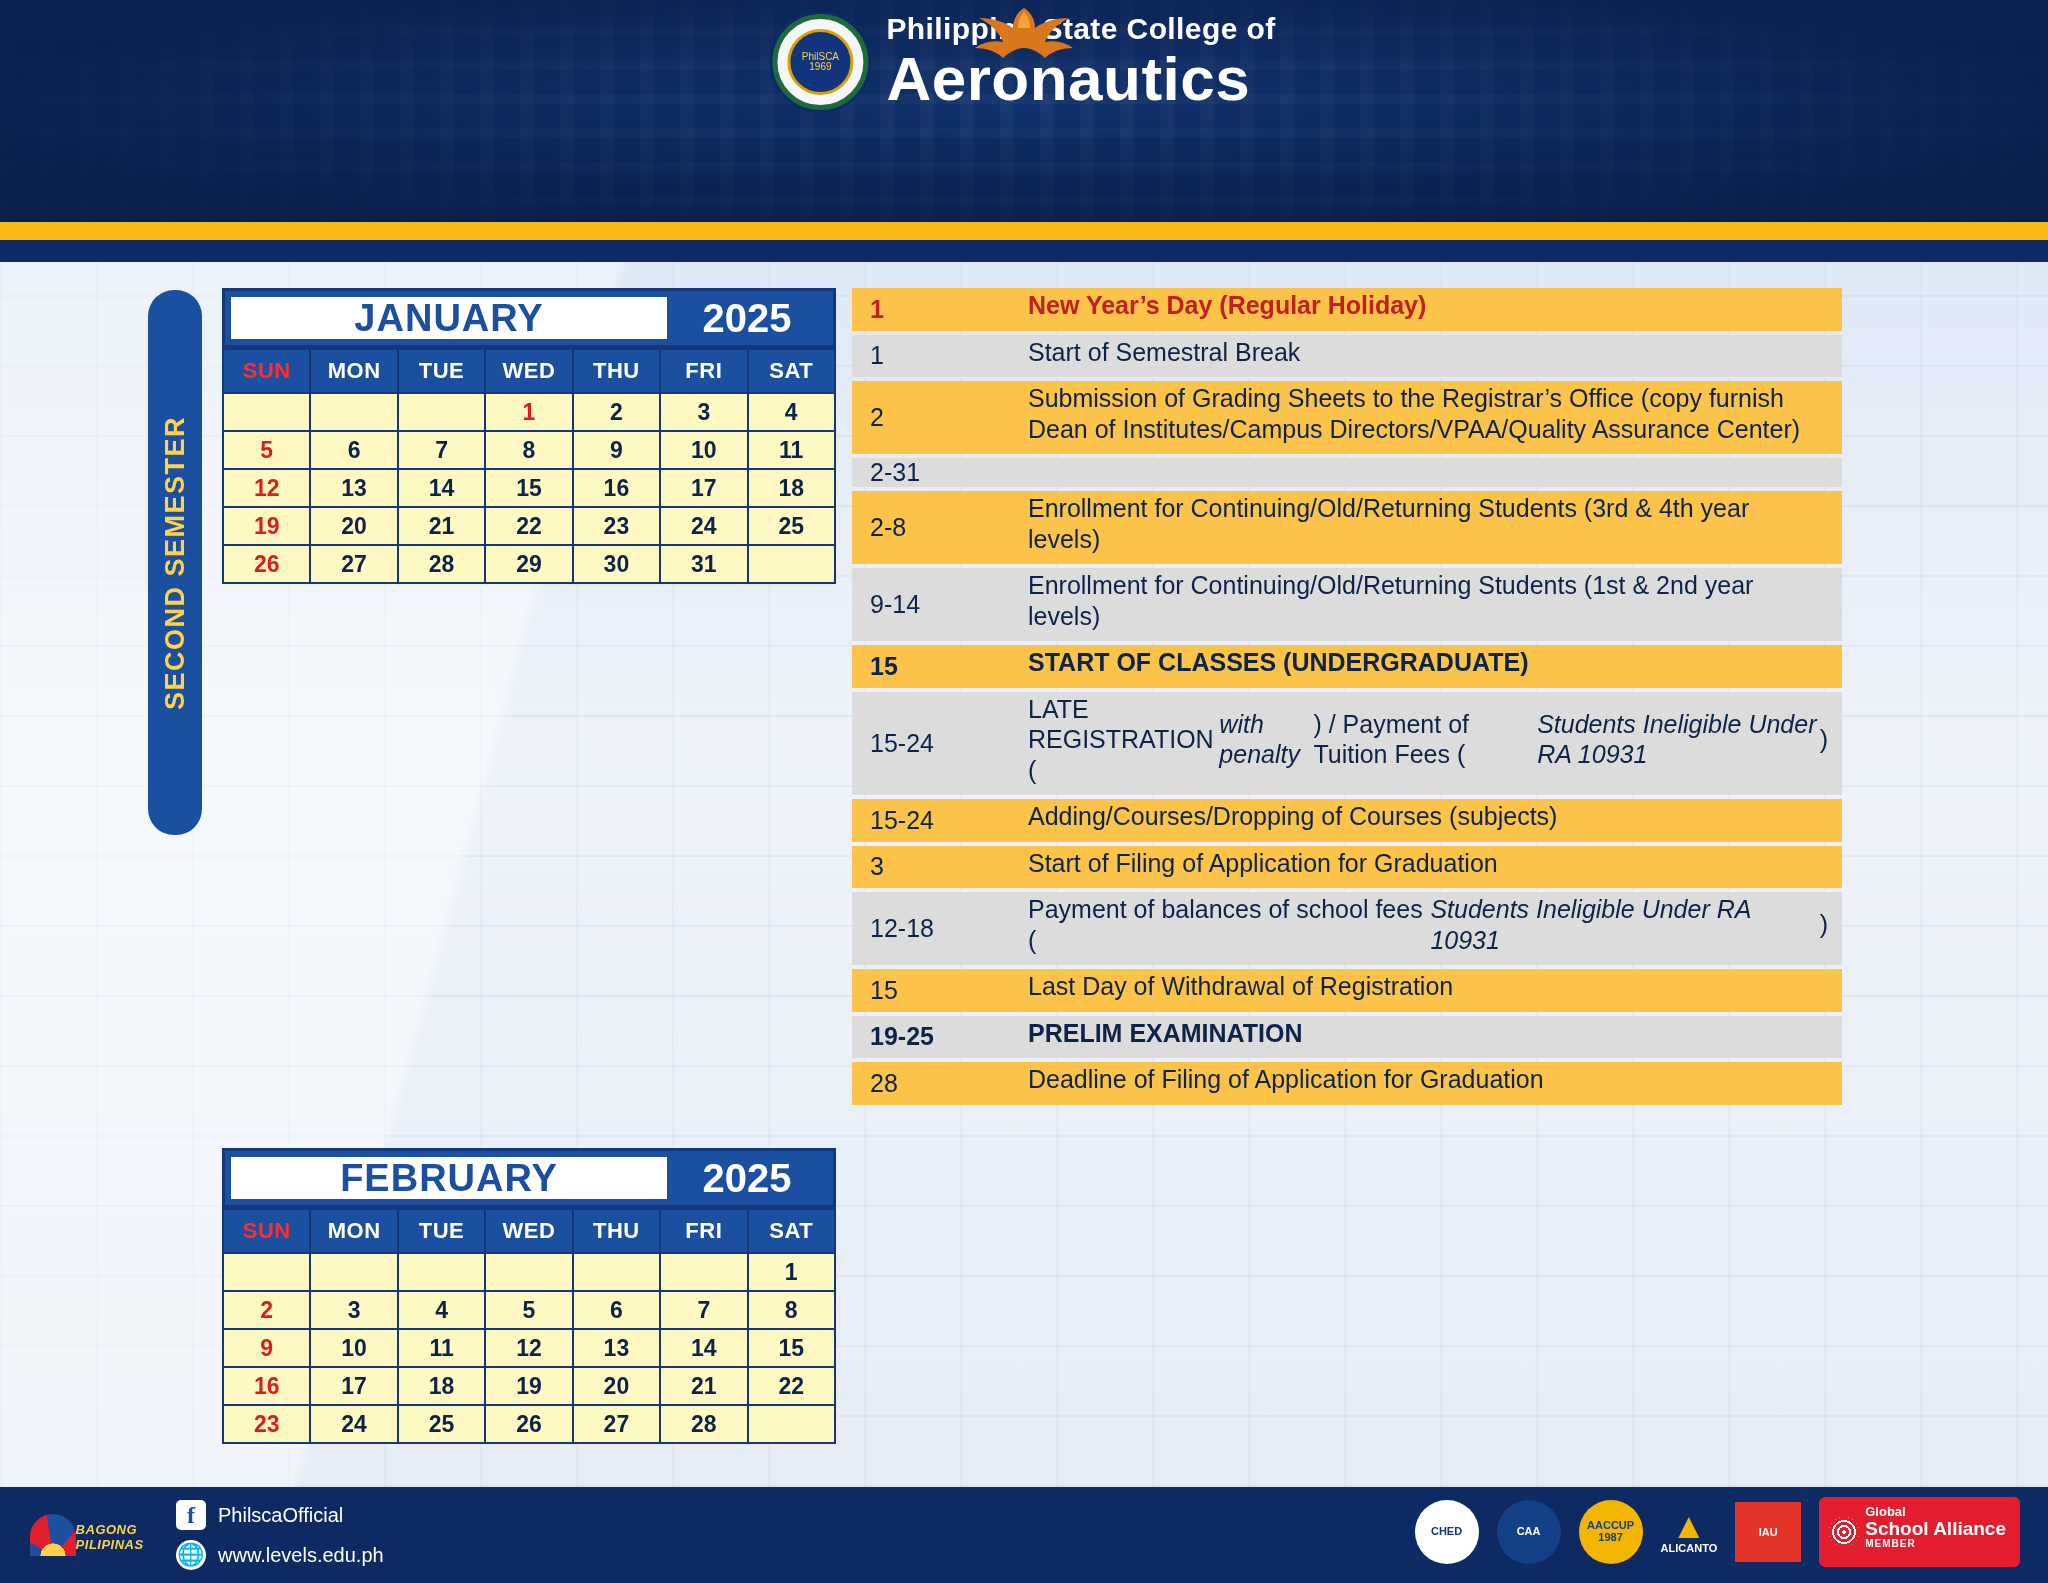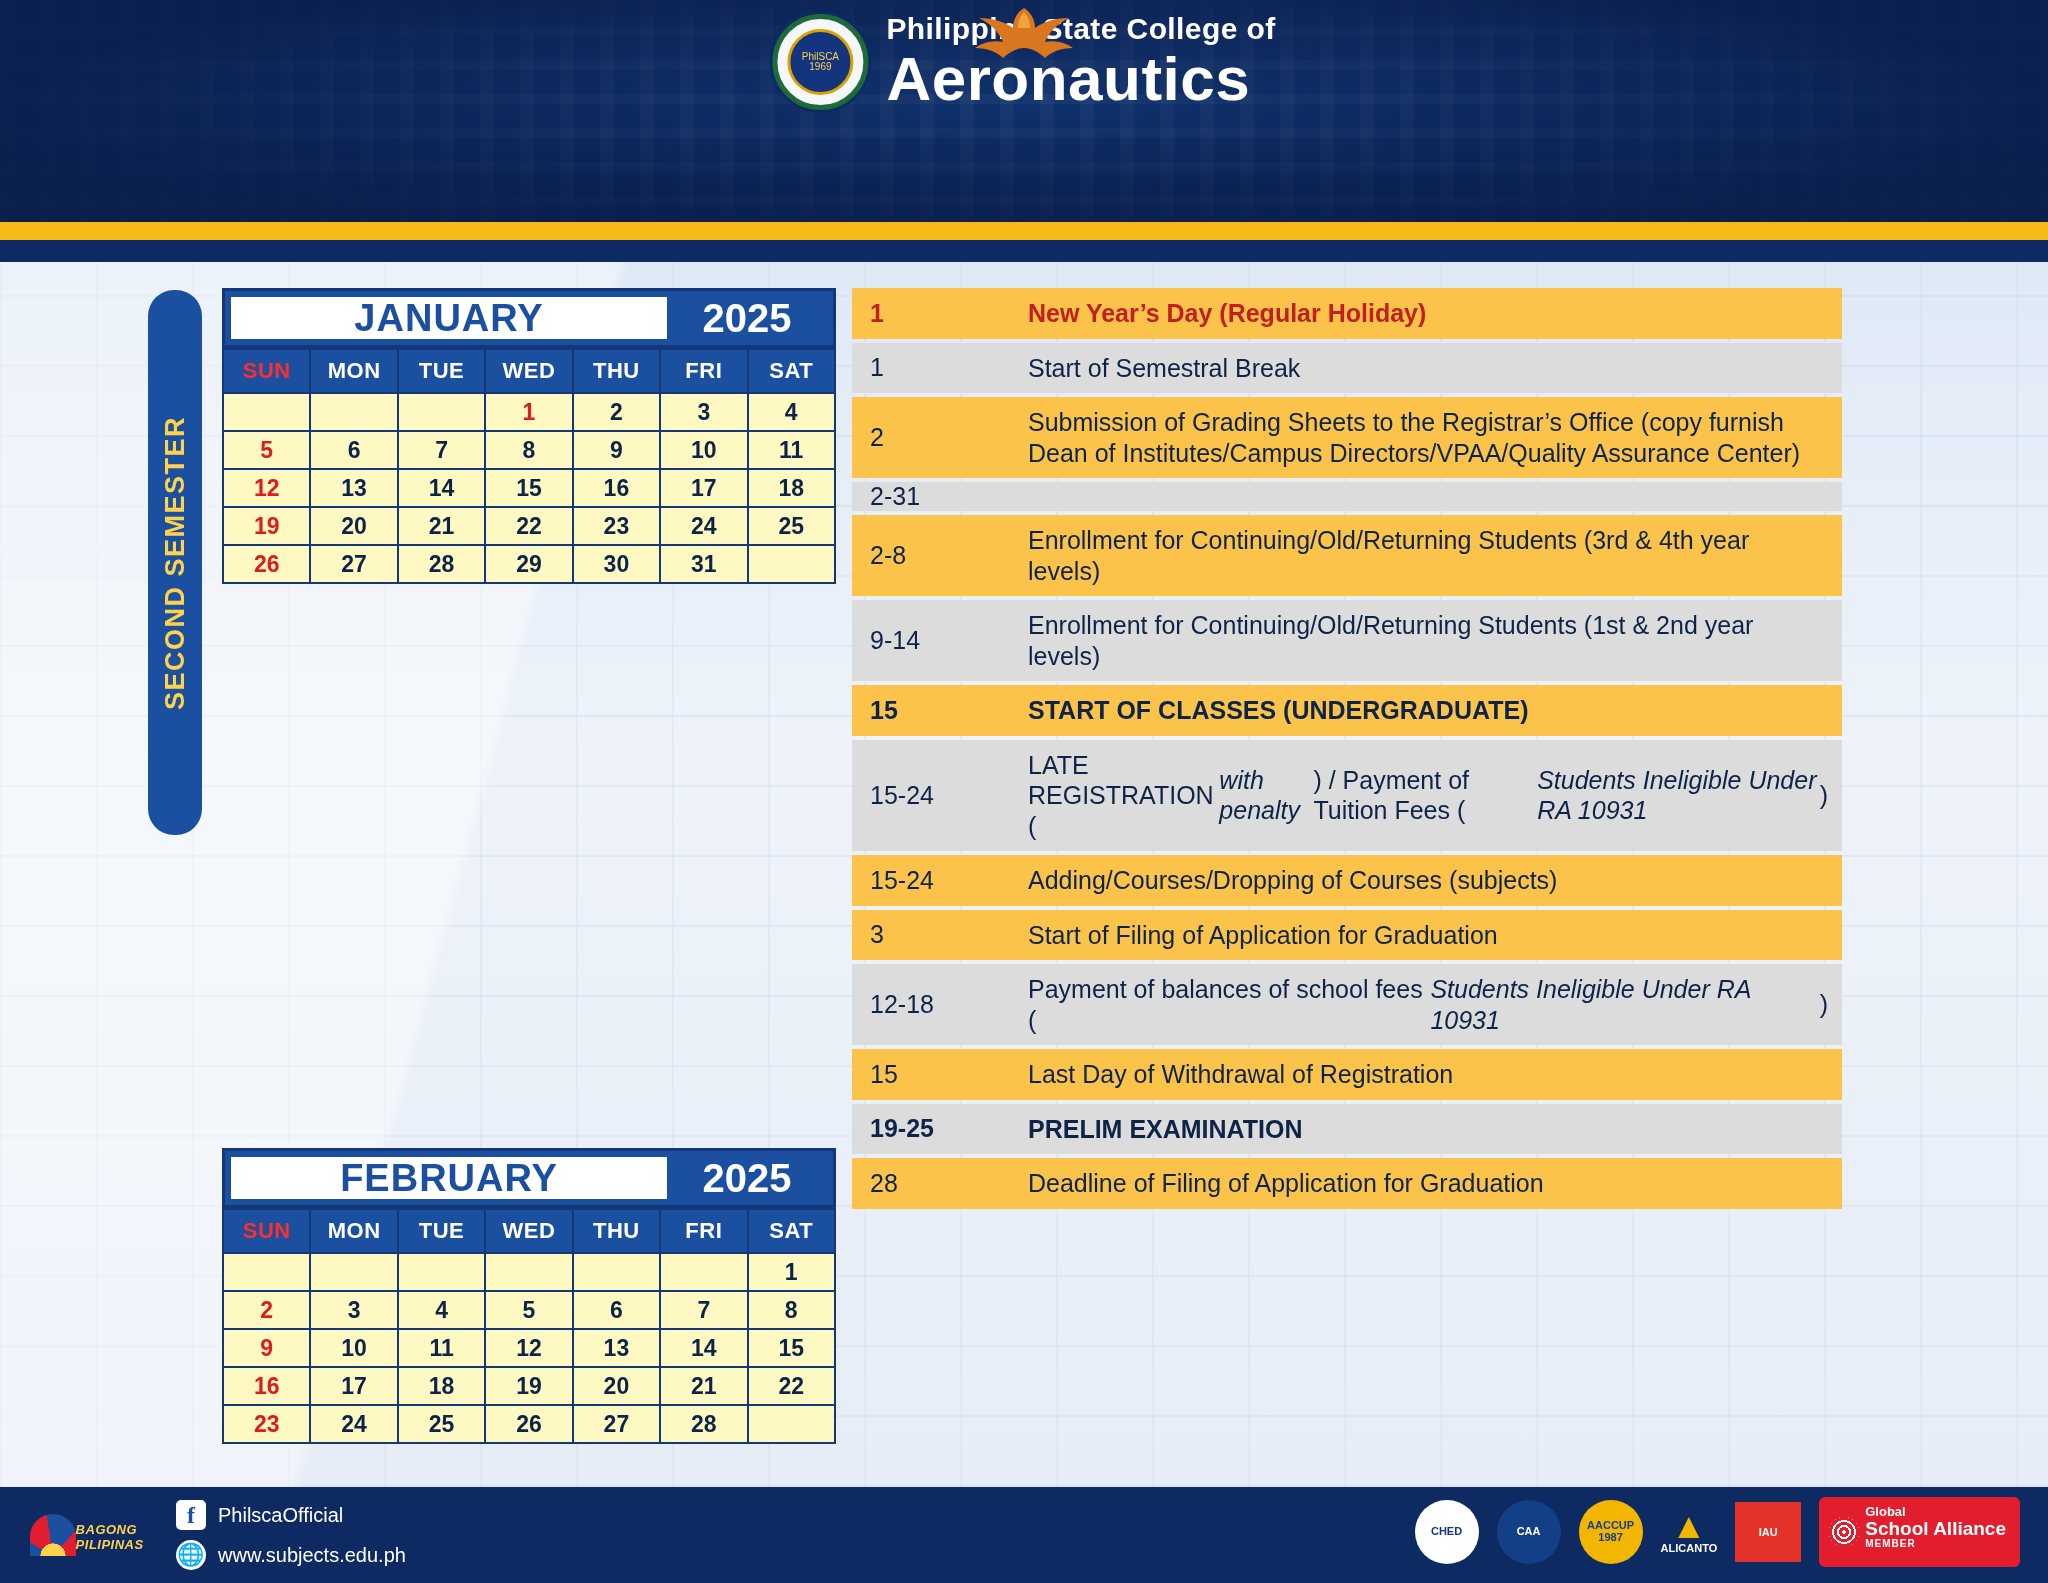--- a/index.html
+++ b/index.html
@@ -127,21 +127,21 @@
   }
   .ev{
     display:flex; align-items:stretch; margin-bottom:4px;
   }
   .ev .d{
     width:166px; flex:none; display:flex; align-items:center;
     padding-left:18px; font-size:25px; color:#0d2348;
   }
   .ev .t{
     flex:1; display:flex; align-items:center;
-    padding:10px 14px 10px 10px; font-size:25px; color:#0d2348; line-height:1.22;
+    padding:2px 14px 10px 10px; font-size:25px; color:#0d2348; line-height:1.22;
   }
   .ev.gold{ background:#fbc34a; }
   .ev.grey{ background:#dcdcdc; }
   .ev.holiday .d, .ev.holiday .t{ color:#c21f1f; font-weight:700; }
   .ev.bold .d, .ev.bold .t{ font-weight:700; }
   .ev .t i{ font-style:italic; }
 
   
   .footer{
     position:absolute; left:0; top:1487px; width:2048px; height:96px;
@@ -424,21 +424,21 @@
       <div class="bp-sun"></div>
       <div class="bp-text">BAGONG PILIPINAS</div>
     </div>
     <div class="social">
       <div class="row">
         <span class="fb-icon">f</span>
         <span>PhilscaOfficial</span>
       </div>
       <div class="row">
         <span class="globe-icon">🌐</span>
-        <span>www.subjects.edu.ph</span>
+        <span>www.levels.edu.ph</span>
       </div>
     </div>
   </div>
 
   <div class="partners">
     <div class="pl">
       <div class="circ">CHED</div>
     </div>
     <div class="pl">
       <div class="circ blue">CAA</div>

